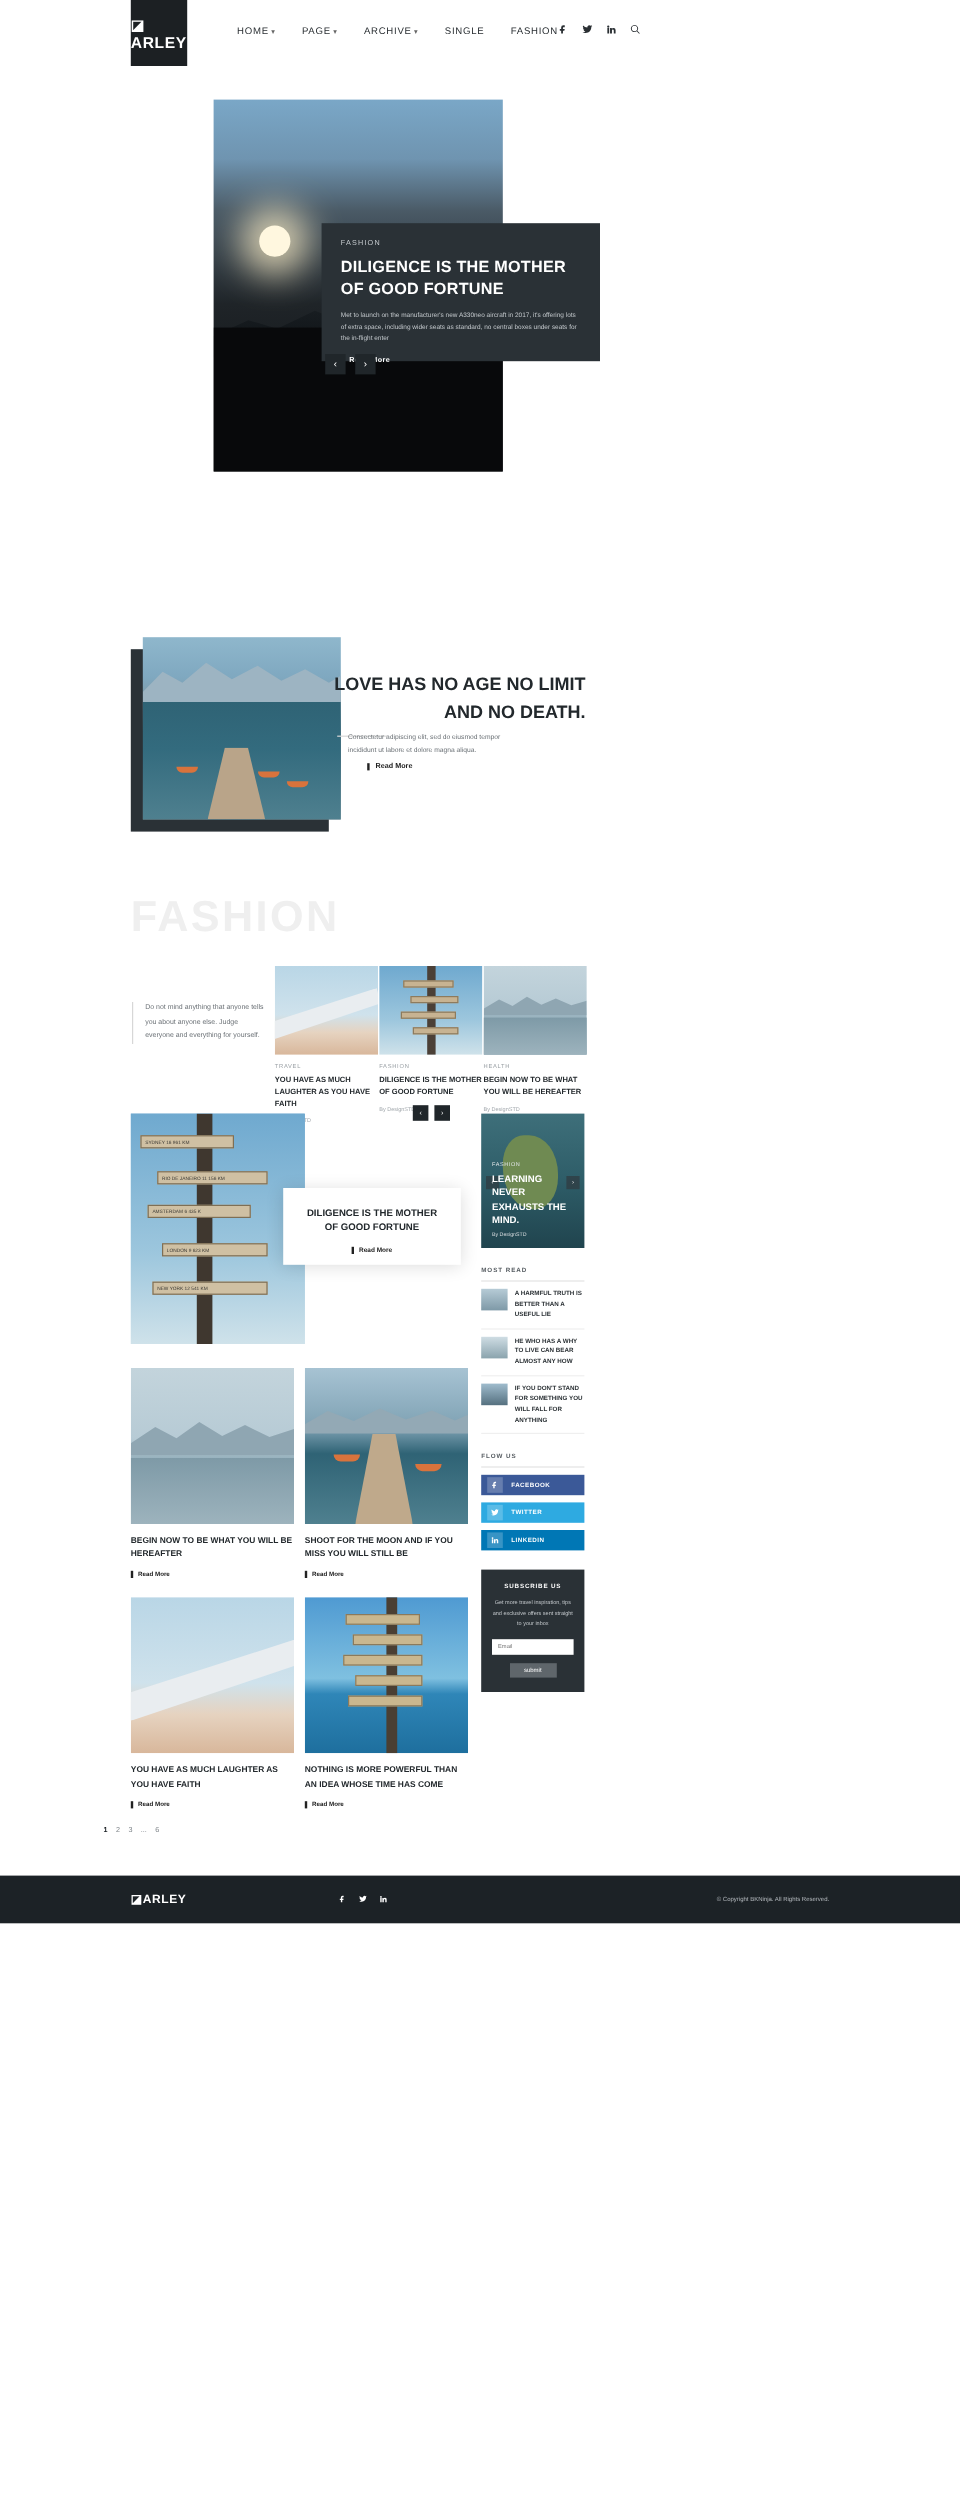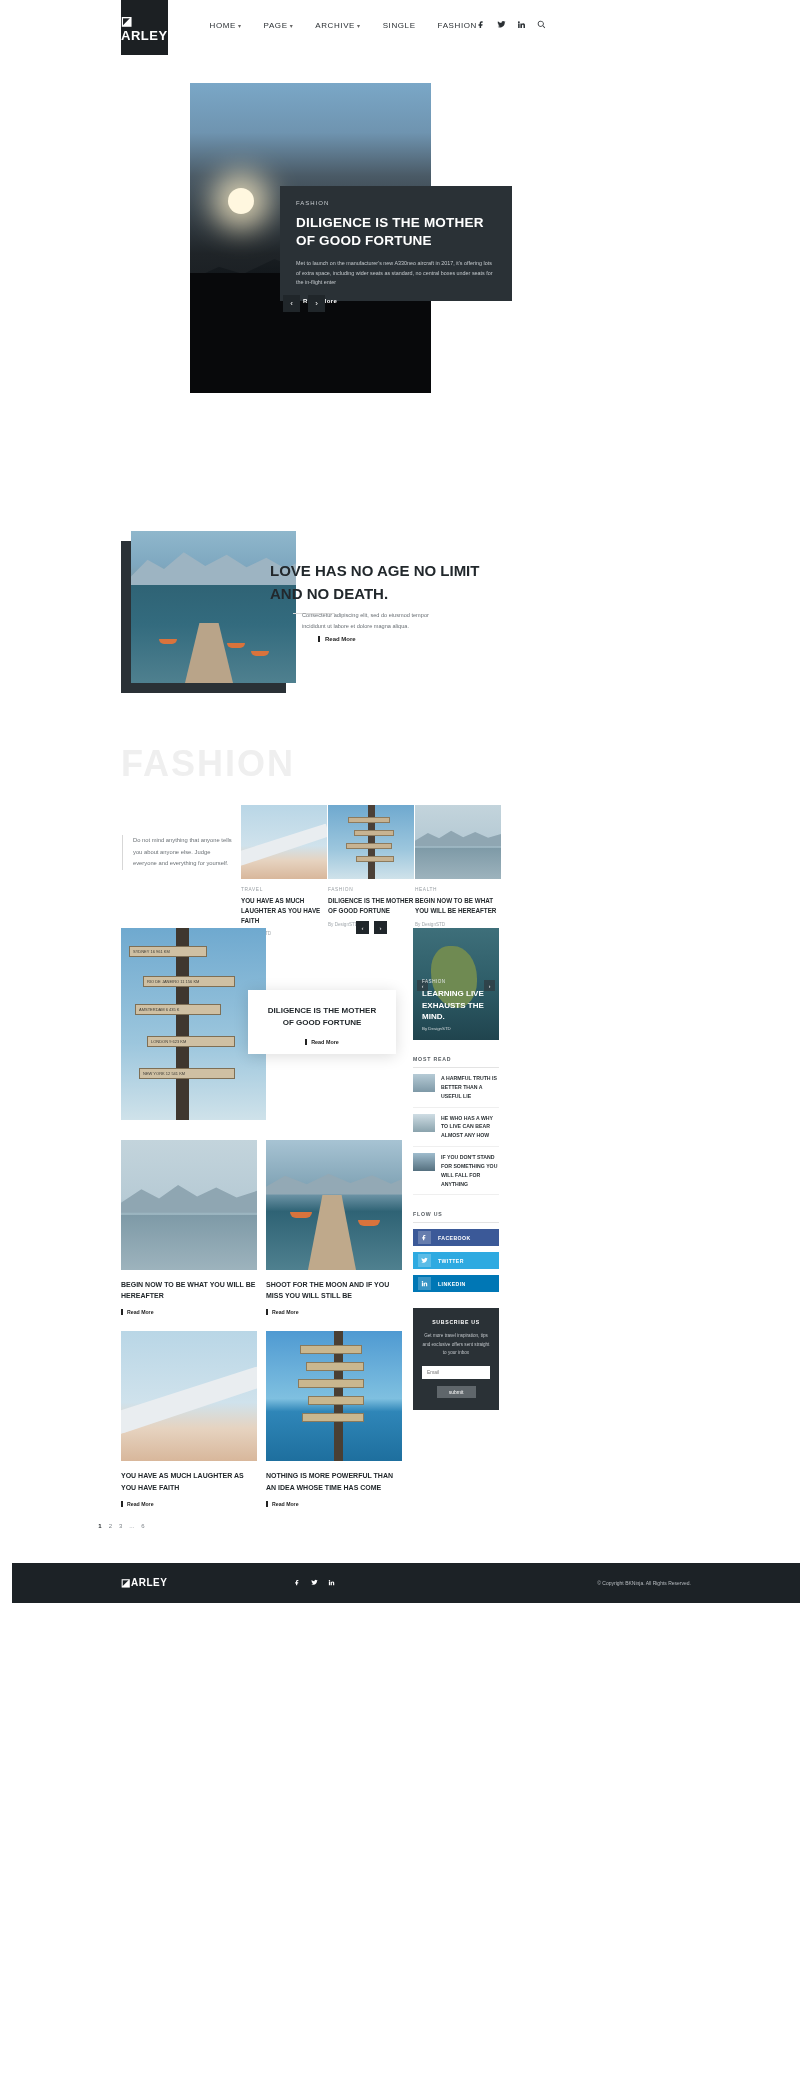--- a/index.html
+++ b/index.html
@@ -3,21 +3,21 @@
 <meta charset="utf-8">
 <style>
   * { box-sizing: border-box; margin: 0; padding: 0; }
   body {
     width: 800px;
     background: #ffffff;
     font-family: "Liberation Sans", sans-serif;
     color: #222;
     -webkit-font-smoothing: antialiased;
   }
-  .page { width: 800px; position: relative; overflow: hidden; padding-left: 12px; }
+  .page { width: 800px; position: relative; overflow: hidden; }
 
   
   .header {
     height: 56px;
     display: flex;
     align-items: flex-start;
     position: relative;
     background: #fff;
   }
   .logo-box {
@@ -119,21 +119,21 @@
     position: absolute; left: 54px; top: 92px; width: 48px; height: 60px;
     background: #b9a489;
     clip-path: polygon(30% 0%, 70% 0%, 100% 100%, 0% 100%);
   }
   .about-boat {
     position: absolute; width: 18px; height: 5px; border-radius: 0 0 6px 6px;
     background: #d9733c;
   }
   .about-head {
     position: absolute; left: 258px; top: 62px; width: 230px;
-    font-size: 15px; font-weight: bold; line-height: 1.5; color: #22282c;
+    font-size: 15px; font-weight: bold; line-height: 1.5; color: #22282c; text-align: right;
   }
   .about-rule {
     position: absolute; left: 281px; top: 115px; width: 42px; height: 1px; background: #d8d8d8;
   }
   .about-text {
     position: absolute; left: 290px; top: 112px; width: 140px;
     font-size: 5.6px; line-height: 1.9; color: #6a7075;
   }
   .about-more {
     position: absolute; left: 306px; top: 138px;
@@ -406,21 +406,21 @@
       </div>
     </div>
 
     <div class="sidebar">
       <div class="sb-slider">
         <div class="sb-island"></div>
         <div class="sb-arrow" style="left:4px">‹</div>
         <div class="sb-arrow" style="right:4px">›</div>
         <div class="sb-overlay">
           <div class="sb-cat">FASHION</div>
-          <div class="sb-title">LEARNING LIVE EXHAUSTS THE MIND.</div>
+          <div class="sb-title">LEARNING NEVER EXHAUSTS THE MIND.</div>
           <div class="sb-by">By DesignSTD</div>
         </div>
       </div>
 
       <div class="sb-head">MOST READ</div>
       <div class="mr-item">
         <div class="mr-thumb" style="background:linear-gradient(to bottom,#b6cbd6,#7e99a7);"></div>
         <div class="mr-title">A HARMFUL TRUTH IS BETTER THAN A USEFUL LIE</div>
       </div>
       <div class="mr-item">

